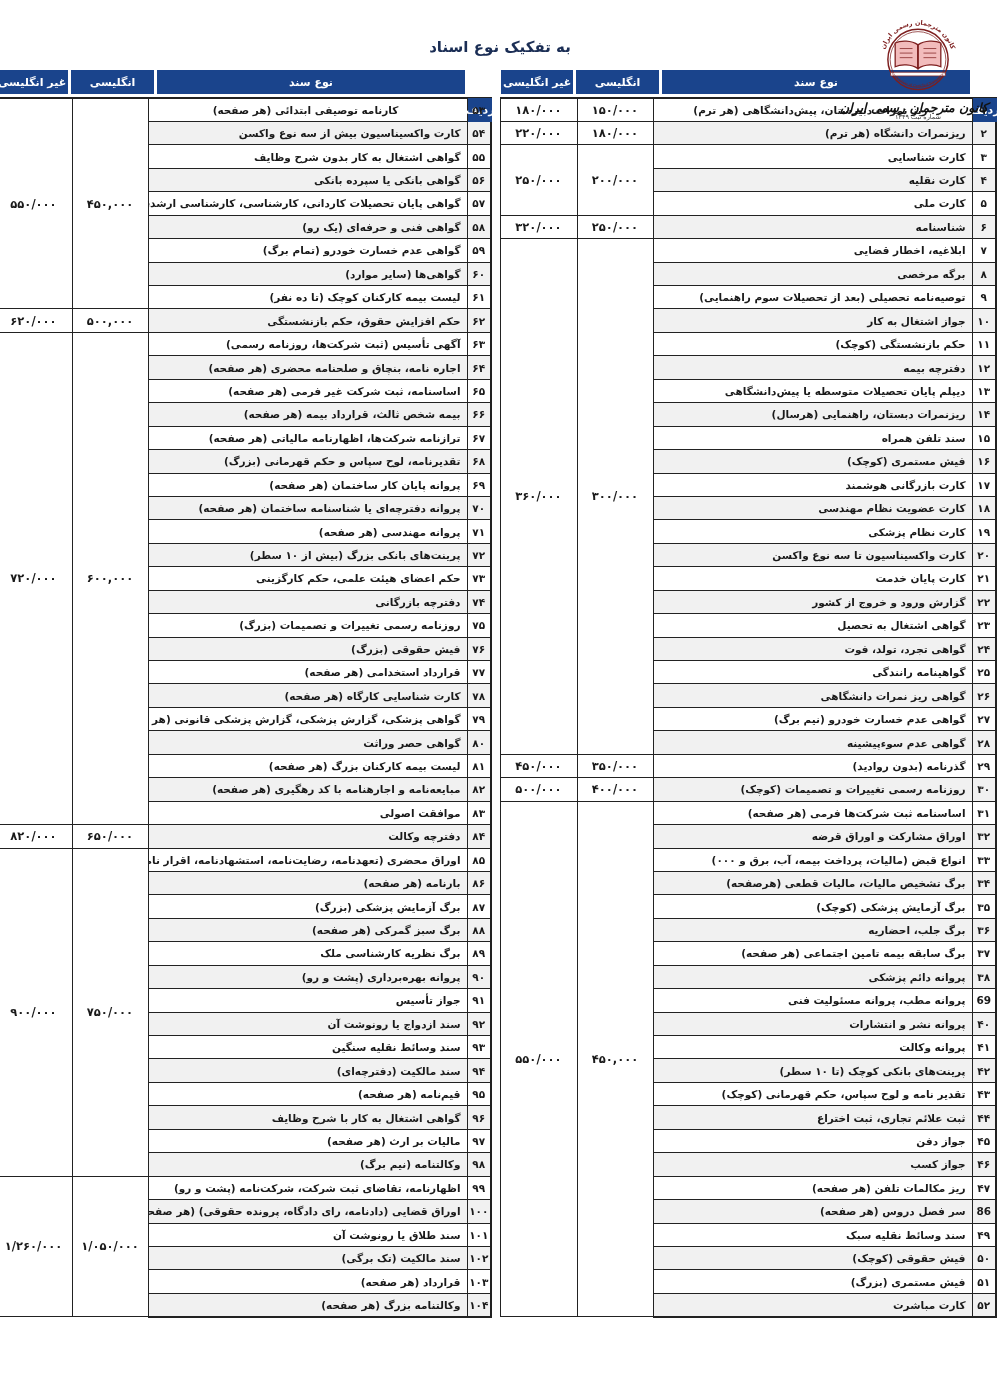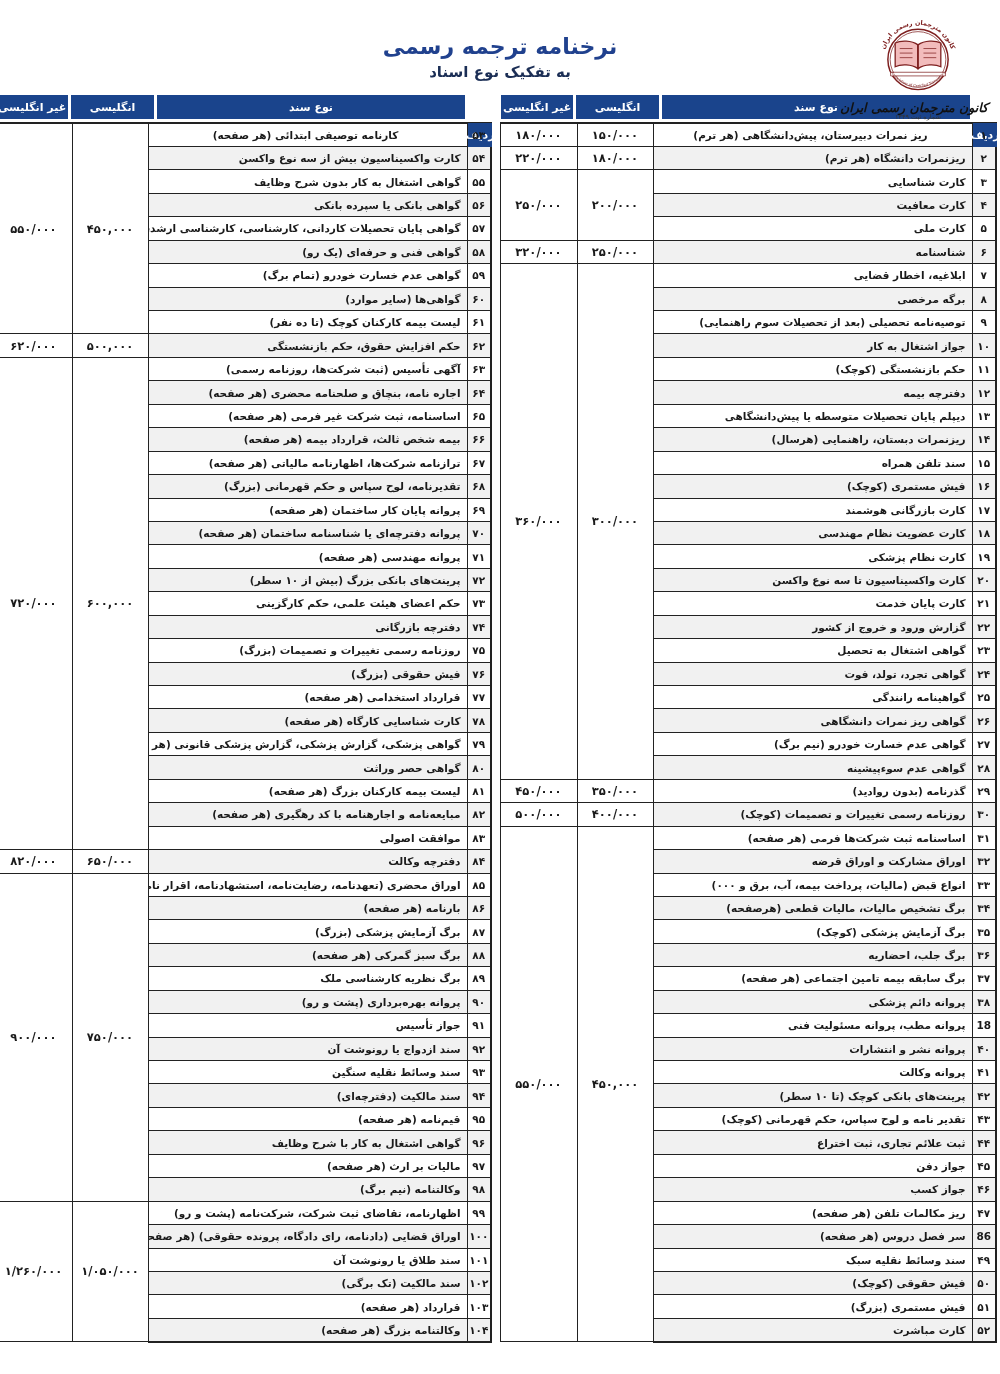--- a/index.html
+++ b/index.html
@@ -98,21 +98,20 @@
       <path d="M20,66 L80,66 L80,70 L20,70 Z" fill="#ffffff" stroke="#7d1e1e" stroke-width="0.8"></path>
       <text font-size="4" fill="#7d1e1e">
         <textPath href="#arcBot" startOffset="50%" text-anchor="middle">Association of Certified Translators</textPath>
       </text>
     </svg>
     <div class="logo-org">کانون مترجمان رسمی ایران</div>
     <div class="logo-reg">شماره ثبت ۱۳۴۹</div>
   </div>
 
   <div class="page-head">
-    <div class="page-title">نرخنامه ترجمه رسمی</div>
     <div class="page-subtitle">به تفکیک نوع اسناد</div>
   </div>
 
   <div class="tables-row">
 
     <div class="tbl-wrap">
       <div class="hdr-row">
         <div class="hcell h-no">ردیف</div>
         <div class="hcell h-doc">نوع سند</div>
         <div class="hcell h-en">انگلیسی</div>
@@ -139,21 +138,21 @@
               <td class="price-cell edge-l" rowspan="1">۲۲۰/۰۰۰</td>
             </tr>
             <tr>
               <td class="no-cell">۳</td>
               <td class="doc-cell">کارت شناسایی</td>
               <td class="price-cell" rowspan="3">۲۰۰/۰۰۰</td>
               <td class="price-cell edge-l" rowspan="3">۲۵۰/۰۰۰</td>
             </tr>
             <tr class="alt">
               <td class="no-cell">۴</td>
-              <td class="doc-cell">کارت معافیت</td>
+              <td class="doc-cell">کارت نقلیه</td>
             </tr>
             <tr>
               <td class="no-cell">۵</td>
               <td class="doc-cell">کارت ملی</td>
             </tr>
             <tr class="alt">
               <td class="no-cell">۶</td>
               <td class="doc-cell">شناسنامه</td>
               <td class="price-cell" rowspan="1">۲۵۰/۰۰۰</td>
               <td class="price-cell edge-l" rowspan="1">۳۲۰/۰۰۰</td>
@@ -288,21 +287,21 @@
             </tr>
             <tr>
               <td class="no-cell">۳۷</td>
               <td class="doc-cell">برگ سابقه بیمه تامین اجتماعی (هر صفحه)</td>
             </tr>
             <tr class="alt">
               <td class="no-cell">۳۸</td>
               <td class="doc-cell">پروانه دائم پزشکی</td>
             </tr>
             <tr>
-              <td class="no-cell">18</td>
+              <td class="no-cell">69</td>
               <td class="doc-cell">پروانه مطب، پروانه مسئولیت فنی</td>
             </tr>
             <tr class="alt">
               <td class="no-cell">۴۰</td>
               <td class="doc-cell">پروانه نشر و انتشارات</td>
             </tr>
             <tr>
               <td class="no-cell">۴۱</td>
               <td class="doc-cell">پروانه وکالت</td>
             </tr>

